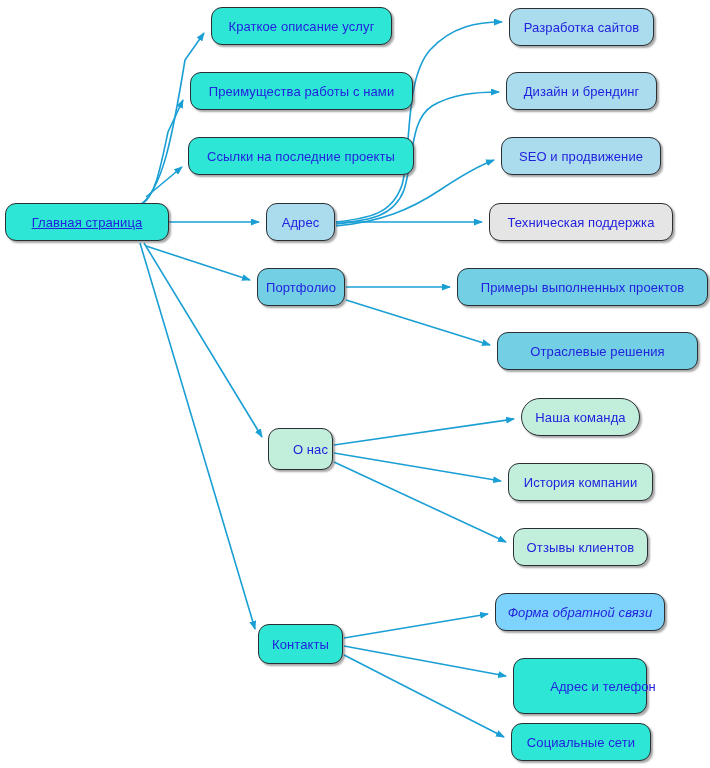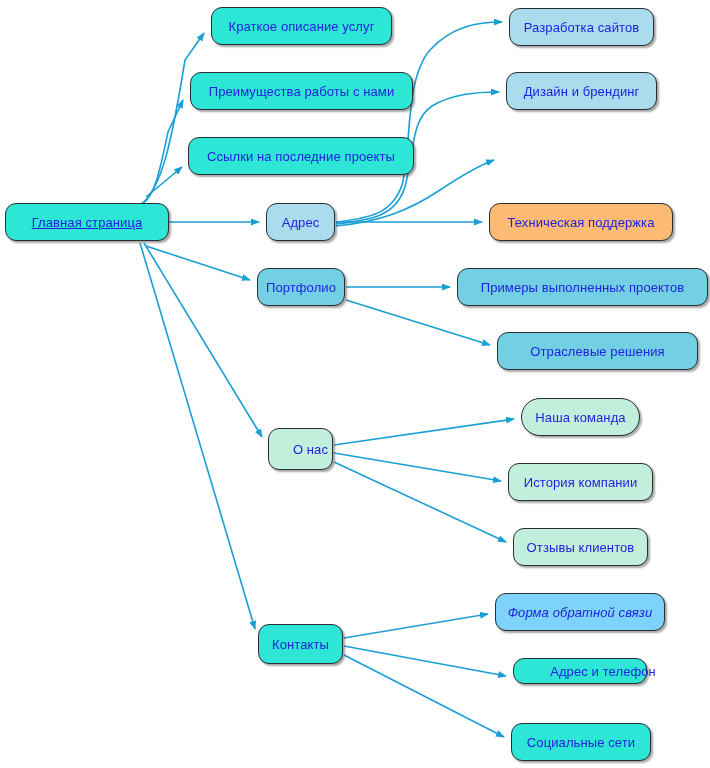--- a/index.html
+++ b/index.html
@@ -96,21 +96,24 @@
       </div>
       <div class="node" style="left: 266px; top: 203px; width: 69px; height: 38px; background: rgb(170, 220, 238); border-color: rgb(42, 47, 51);">
         <span class="node-label" style="color: rgb(34, 34, 221);">Адрес</span>
       </div>
       <div class="node" style="left: 509px; top: 8px; width: 145px; height: 38px; background: rgb(170, 220, 238); border-color: rgb(42, 47, 51);">
         <span class="node-label" style="color: rgb(34, 34, 221);">Разработка сайтов</span>
       </div>
       <div class="node" style="left: 506px; top: 72px; width: 151px; height: 38px; background: rgb(170, 220, 238); border-color: rgb(42, 47, 51);">
         <span class="node-label" style="color: rgb(34, 34, 221);">Дизайн и брендинг</span>
       </div>
-      <div class="node" style="left: 489px; top: 203px; width: 184px; height: 38px; background: #fdba74; border-color: rgb(42, 47, 51);">
+      <div class="node" style="left: 501px; top: 137px; width: 160px; height: 38px; background: rgb(170, 220, 238); border-color: rgb(42, 47, 51);">
+        <span class="node-label" style="color: rgb(34, 34, 221);">SEO и продвижение</span>
+      </div>
+      <div class="node" style="left: 489px; top: 203px; width: 184px; height: 38px; background: #e5e5e5; border-color: rgb(42, 47, 51);">
         <span class="node-label" style="color: rgb(34, 34, 221);">Техническая поддержка</span>
       </div>
       <div class="node" style="left: 257px; top: 268px; width: 88px; height: 38px; background: rgb(114, 207, 228); border-color: rgb(42, 47, 51);">
         <span class="node-label" style="color: rgb(34, 34, 221);">Портфолио</span>
       </div>
       <div class="node" style="left: 457px; top: 268px; width: 251px; height: 38px; background: rgb(114, 207, 228); border-color: rgb(42, 47, 51);">
         <span class="node-label" style="color: rgb(34, 34, 221);">Примеры выполненных проектов</span>
       </div>
       <div class="node" style="left: 497px; top: 332px; width: 201px; height: 38px; background: rgb(114, 207, 228); border-color: rgb(42, 47, 51);">
         <span class="node-label" style="color: rgb(34, 34, 221);">Отраслевые решения</span>
@@ -126,21 +129,21 @@
       </div>
       <div class="node" style="left: 513px; top: 528px; width: 135px; height: 38px; background: rgb(194, 238, 220); border-color: rgb(42, 47, 51);">
         <span class="node-label" style="color: rgb(34, 34, 221);">Отзывы клиентов</span>
       </div>
       <div class="node" style="left: 258px; top: 624px; width: 85px; height: 40px; background: rgb(46, 230, 214); border-color: rgb(42, 47, 51);">
         <span class="node-label" style="color: rgb(34, 34, 221);">Контакты</span>
       </div>
       <div class="node" style="left: 495px; top: 593px; width: 170px; height: 38px; background: #7dd3fc; border-color: rgb(42, 47, 51); font-style: italic;">
         <span class="node-label" style="color: rgb(34, 34, 221);">Форма обратной связи</span>
       </div>
-      <div class="node" style="left: 513px; top: 658px; width: 134px; height: 26px; background: rgb(46, 230, 214); border-color: rgb(42, 47, 51); padding-left: 46px;">
+      <div class="node" style="left: 513px; top: 658px; width: 134px; height: 56px; background: rgb(46, 230, 214); border-color: rgb(42, 47, 51); padding-left: 46px;">
         <span class="node-label" style="color: rgb(34, 34, 221);">Адрес и телефон</span>
       </div>
       <div class="node" style="left: 511px; top: 723px; width: 140px; height: 38px; background: rgb(46, 230, 214); border-color: rgb(42, 47, 51);">
         <span class="node-label" style="color: rgb(34, 34, 221);">Социальные сети</span>
       </div>
     </div>
 
 </div>
 
 </body></html>

